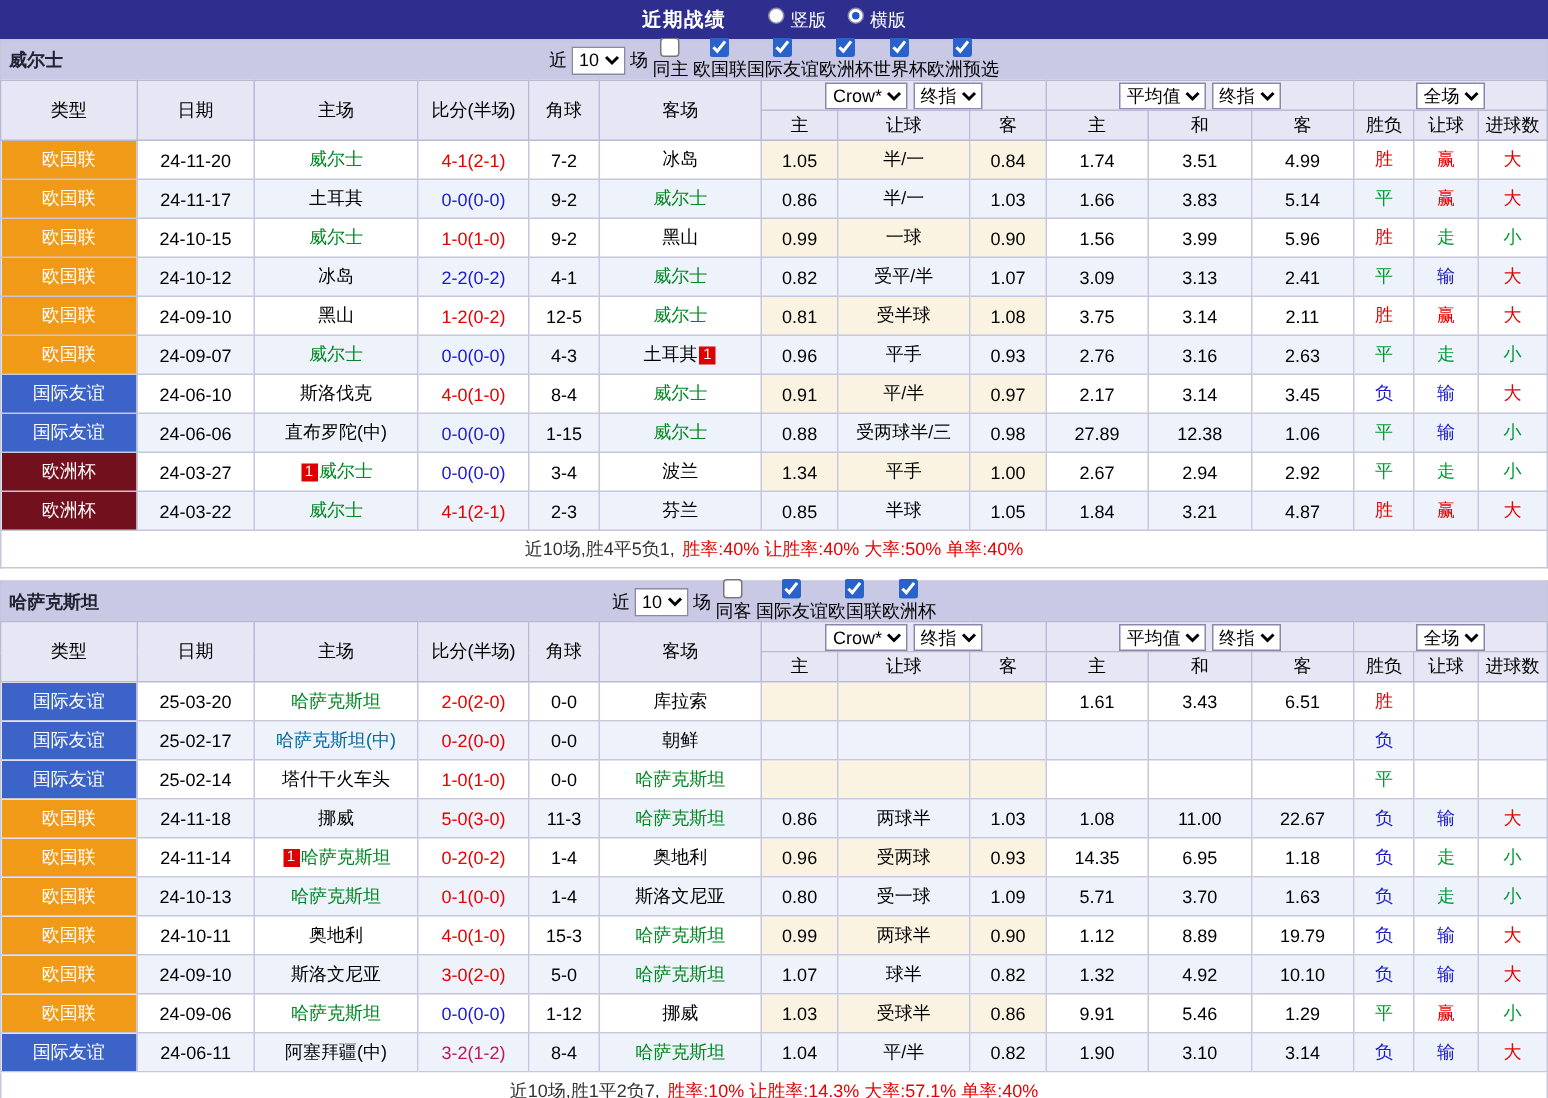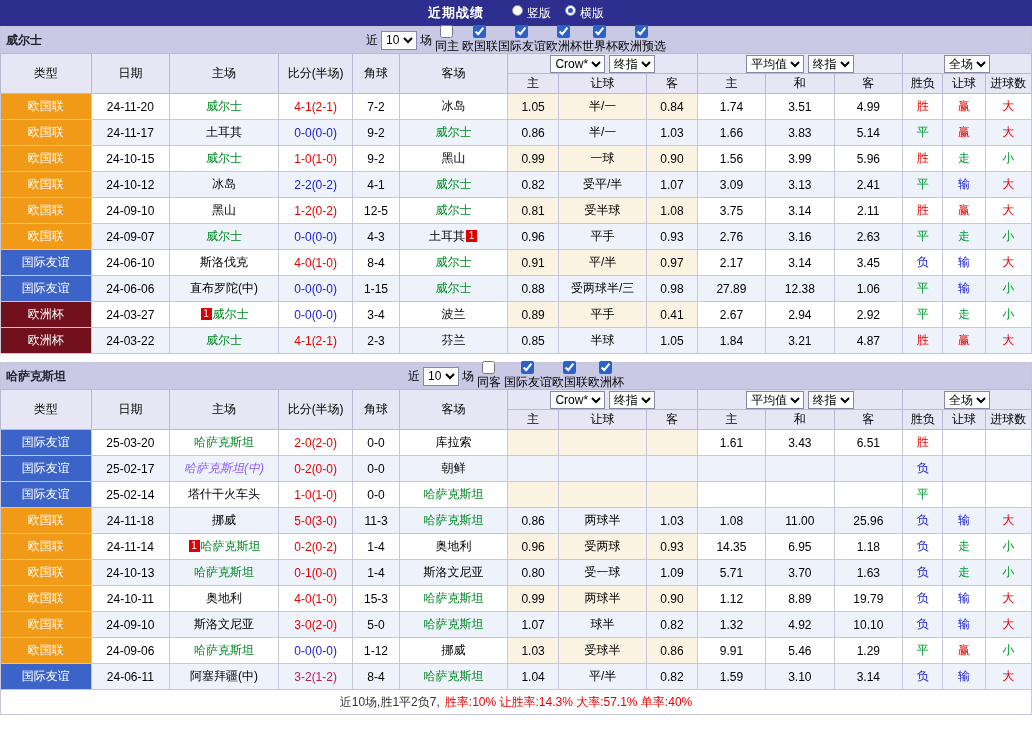--- a/index.html
+++ b/index.html
@@ -268,23 +268,23 @@
             <td style="color: rgb(26, 26, 205);">输</td>
             <td style="color: rgb(0, 153, 51);">小</td>
           </tr>
           <tr>
             <td class="type-cell" style="background: rgb(115, 16, 30);">欧洲杯</td>
             <td>24-03-27</td>
             <td class="team-cell"><span class="redcard">1</span><span style="color: rgb(0, 136, 34);">威尔士</span></td>
             <td style="color: rgb(26, 26, 205);">0-0(0-0)</td>
             <td>3-4</td>
             <td class="team-cell"><span style="color: rgb(0, 0, 0);">波兰</span></td>
-            <td class="cream">0.89</td>
+            <td class="cream">1.34</td>
             <td class="cream">平手</td>
-            <td class="cream">0.41</td>
+            <td class="cream">1.00</td>
             <td>2.67</td>
             <td>2.94</td>
             <td>2.92</td>
             <td style="color: rgb(0, 153, 51);">平</td>
             <td style="color: rgb(0, 153, 51);">走</td>
             <td style="color: rgb(0, 153, 51);">小</td>
           </tr>
           <tr class="alt">
             <td class="type-cell" style="background: rgb(115, 16, 30);">欧洲杯</td>
             <td>24-03-22</td>
@@ -297,20 +297,24 @@
             <td class="cream">1.05</td>
             <td>1.84</td>
             <td>3.21</td>
             <td>4.87</td>
             <td style="color: rgb(230, 0, 0);">胜</td>
             <td style="color: rgb(230, 0, 0);">赢</td>
             <td style="color: rgb(230, 0, 0);">大</td>
           </tr>
         </tbody>
     </table>
+    <div class="summary">
+      <span class="rec">近10场,胜4平5负1,</span>
+      <span class="stats">胜率:40% 让胜率:40% 大率:50% 单率:40%</span>
+    </div>
   </div>
 
   <div class="section">
     <div class="section-strip">
       <span class="team-name">哈萨克斯坦</span>
       <div class="filters">
         <span>近</span>
         <select class="sel"><option>10</option></select>
         <span>场</span>
         <label>
@@ -393,21 +397,21 @@
             <td>1.61</td>
             <td>3.43</td>
             <td>6.51</td>
             <td style="color: rgb(230, 0, 0);">胜</td>
             <td></td>
             <td></td>
           </tr>
           <tr class="alt">
             <td class="type-cell" style="background: rgb(60, 100, 200);">国际友谊</td>
             <td>25-02-17</td>
-            <td class="team-cell"><span style="color: #8b5cf6; font-style: italic;">哈萨克斯坦(中)</span></td>
+            <td class="team-cell"><span style="color: #0369a1;">哈萨克斯坦(中)</span></td>
             <td style="color: rgb(230, 0, 0);">0-2(0-0)</td>
             <td>0-0</td>
             <td class="team-cell"><span style="color: rgb(0, 0, 0);">朝鲜</span></td>
             <td class="cream"></td>
             <td class="cream"></td>
             <td class="cream"></td>
             <td></td>
             <td></td>
             <td></td>
             <td style="color: rgb(26, 26, 205);">负</td>
@@ -436,21 +440,21 @@
             <td>24-11-18</td>
             <td class="team-cell"><span style="color: rgb(0, 0, 0);">挪威</span></td>
             <td style="color: rgb(230, 0, 0);">5-0(3-0)</td>
             <td>11-3</td>
             <td class="team-cell"><span style="color: rgb(0, 136, 34);">哈萨克斯坦</span></td>
             <td class="cream">0.86</td>
             <td class="cream">两球半</td>
             <td class="cream">1.03</td>
             <td>1.08</td>
             <td>11.00</td>
-            <td>25.96</td>
+            <td>22.67</td>
             <td style="color: rgb(26, 26, 205);">负</td>
             <td style="color: rgb(26, 26, 205);">输</td>
             <td style="color: rgb(230, 0, 0);">大</td>
           </tr>
           <tr>
             <td class="type-cell" style="background: rgb(240, 154, 24);">欧国联</td>
             <td>24-11-14</td>
             <td class="team-cell"><span class="redcard">1</span><span style="color: rgb(0, 136, 34);">哈萨克斯坦</span></td>
             <td style="color: rgb(230, 0, 0);">0-2(0-2)</td>
             <td>1-4</td>
@@ -536,21 +540,21 @@
           <tr class="alt">
             <td class="type-cell" style="background: rgb(60, 100, 200);">国际友谊</td>
             <td>24-06-11</td>
             <td class="team-cell"><span style="color: rgb(0, 0, 0);">阿塞拜疆(中)</span></td>
             <td style="color: #be185d;">3-2(1-2)</td>
             <td>8-4</td>
             <td class="team-cell"><span style="color: rgb(0, 136, 34);">哈萨克斯坦</span></td>
             <td class="cream">1.04</td>
             <td class="cream">平/半</td>
             <td class="cream">0.82</td>
-            <td>1.59</td>
+            <td>1.90</td>
             <td>3.10</td>
             <td>3.14</td>
             <td style="color: rgb(26, 26, 205);">负</td>
             <td style="color: rgb(26, 26, 205);">输</td>
             <td style="color: rgb(230, 0, 0);">大</td>
           </tr>
         </tbody>
     </table>
     <div class="summary">
       <span class="rec">近10场,胜1平2负7,</span>

